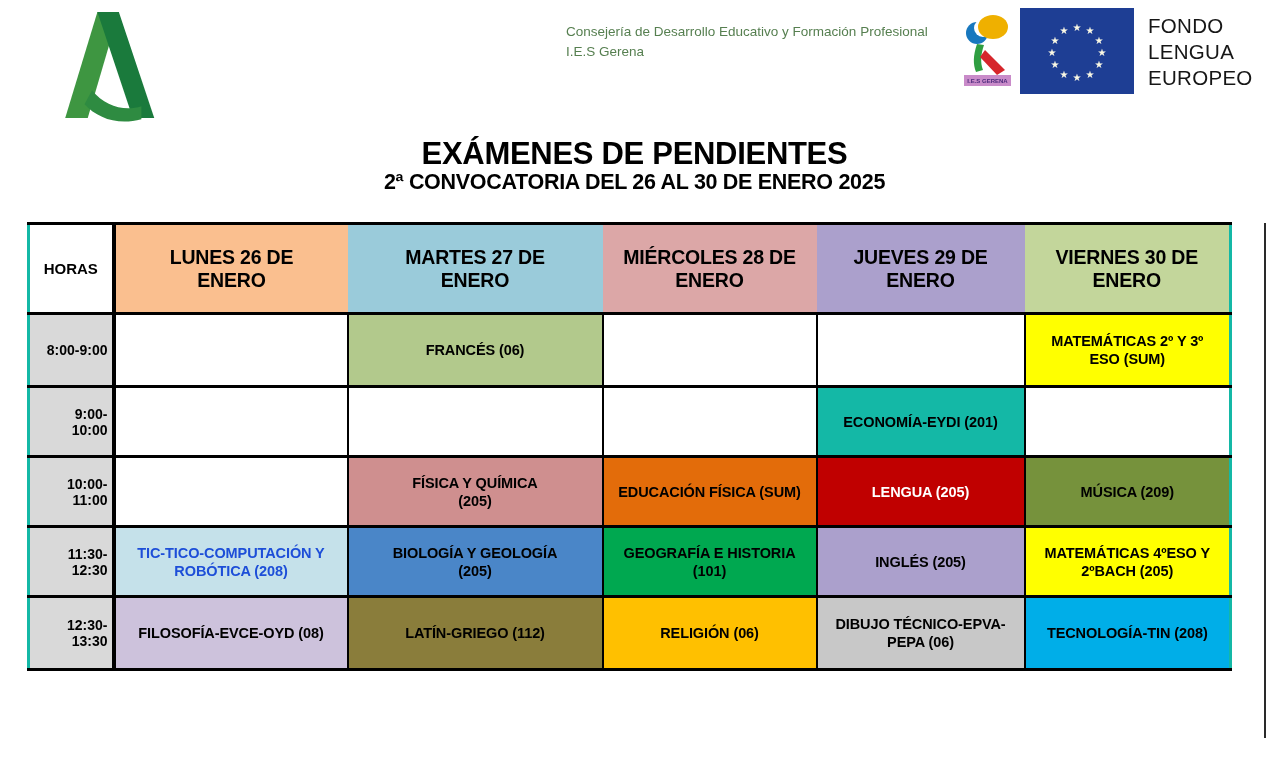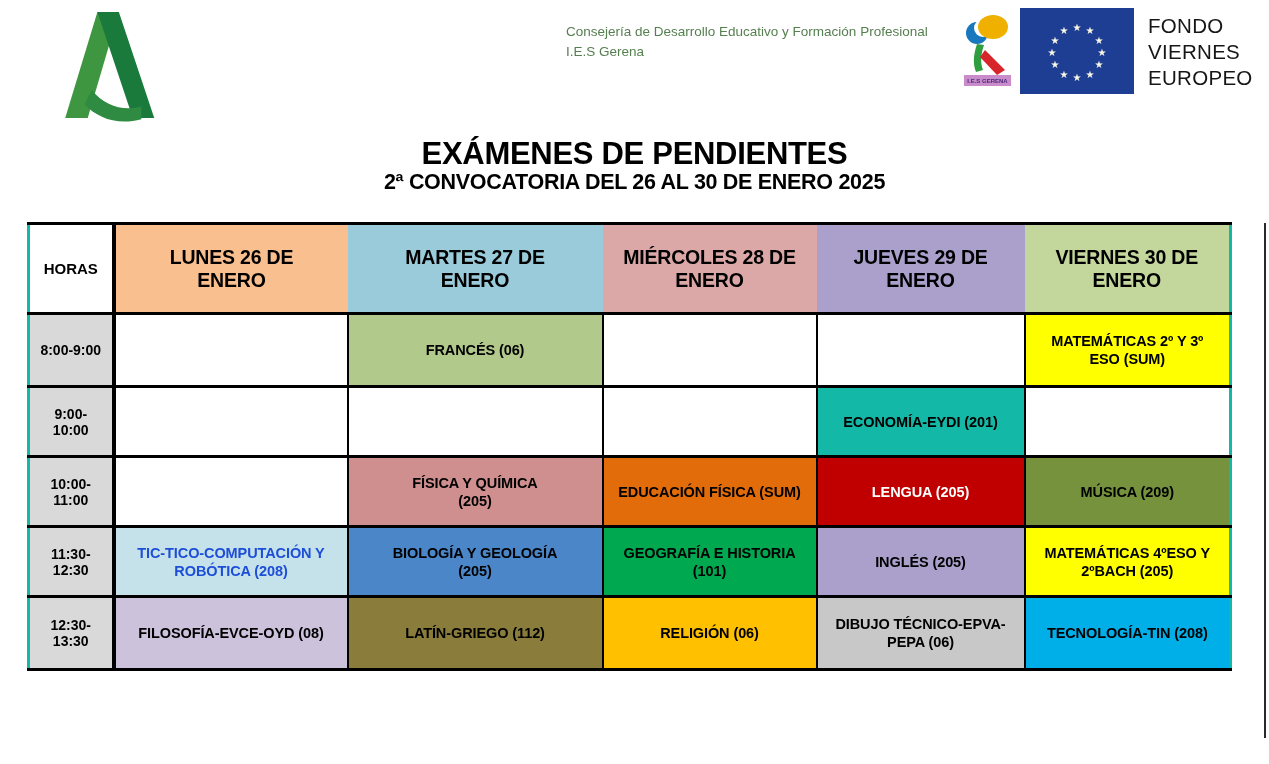--- a/index.html
+++ b/index.html
@@ -23,21 +23,21 @@
   
   table.timetable { position:absolute; left:27px; top:222px; width:1202px;
                     border-collapse:collapse; table-layout:fixed; border:3px solid #14b8a6; background:#fff; }
   .timetable th, .timetable td {
       border:2px solid #000; border-top-width:3px; border-bottom-width:3px;
       text-align:center; vertical-align:middle; font-weight:bold; color:#000;
       white-space:pre-line; padding:2px 4px; overflow:hidden;
   }
   th.hours-th { font-size:15px; background:#fff; border-right-width:4px; }
   th.day-th   { font-size:19.5px; letter-spacing:-.2px; border-left-width:0; border-right-width:0; }
-  td.time-td  { background:#D9D9D9; font-size:14px; border-right-width:4px; }
+  td.time-td  { background:#D9D9D9; font-size:14px; border-right-width:4px;text-align:right; }
   td.exam-td  { font-size:14.5px; letter-spacing:-.1px; line-height:18px; }
   tr.hdr { height:90px; }
   tr.r-a { height:73px; }
   tr.r-b { height:70px; }
 
   .scan-edge { position:absolute; left:1264px; top:223px; width:2px; height:515px; background:#2a2a2a; }
 </style>
 </head>
 <body>
 
@@ -77,21 +77,21 @@
         <text x="44" y="66">★</text>
         <text x="35" y="56">★</text>
       <text x="32" y="44">★</text>
         <text x="35" y="32">★</text>
         <text x="44" y="22">★</text>
     </g>
   </svg>
 
   <div class="fse-block">
     <div>FONDO</div>
-    <div>VIERNES</div>
+    <div>LENGUA</div>
     <div>EUROPEO</div>
   </div>
 
   <div class="doc-title">EXÁMENES DE PENDIENTES</div>
   <div class="doc-subtitle">2ª CONVOCATORIA DEL 26 AL 30 DE ENERO  2025</div>
 
   <table class="timetable">
     <colgroup>
       <col style="width:85px">
         <col style="width:234px">

